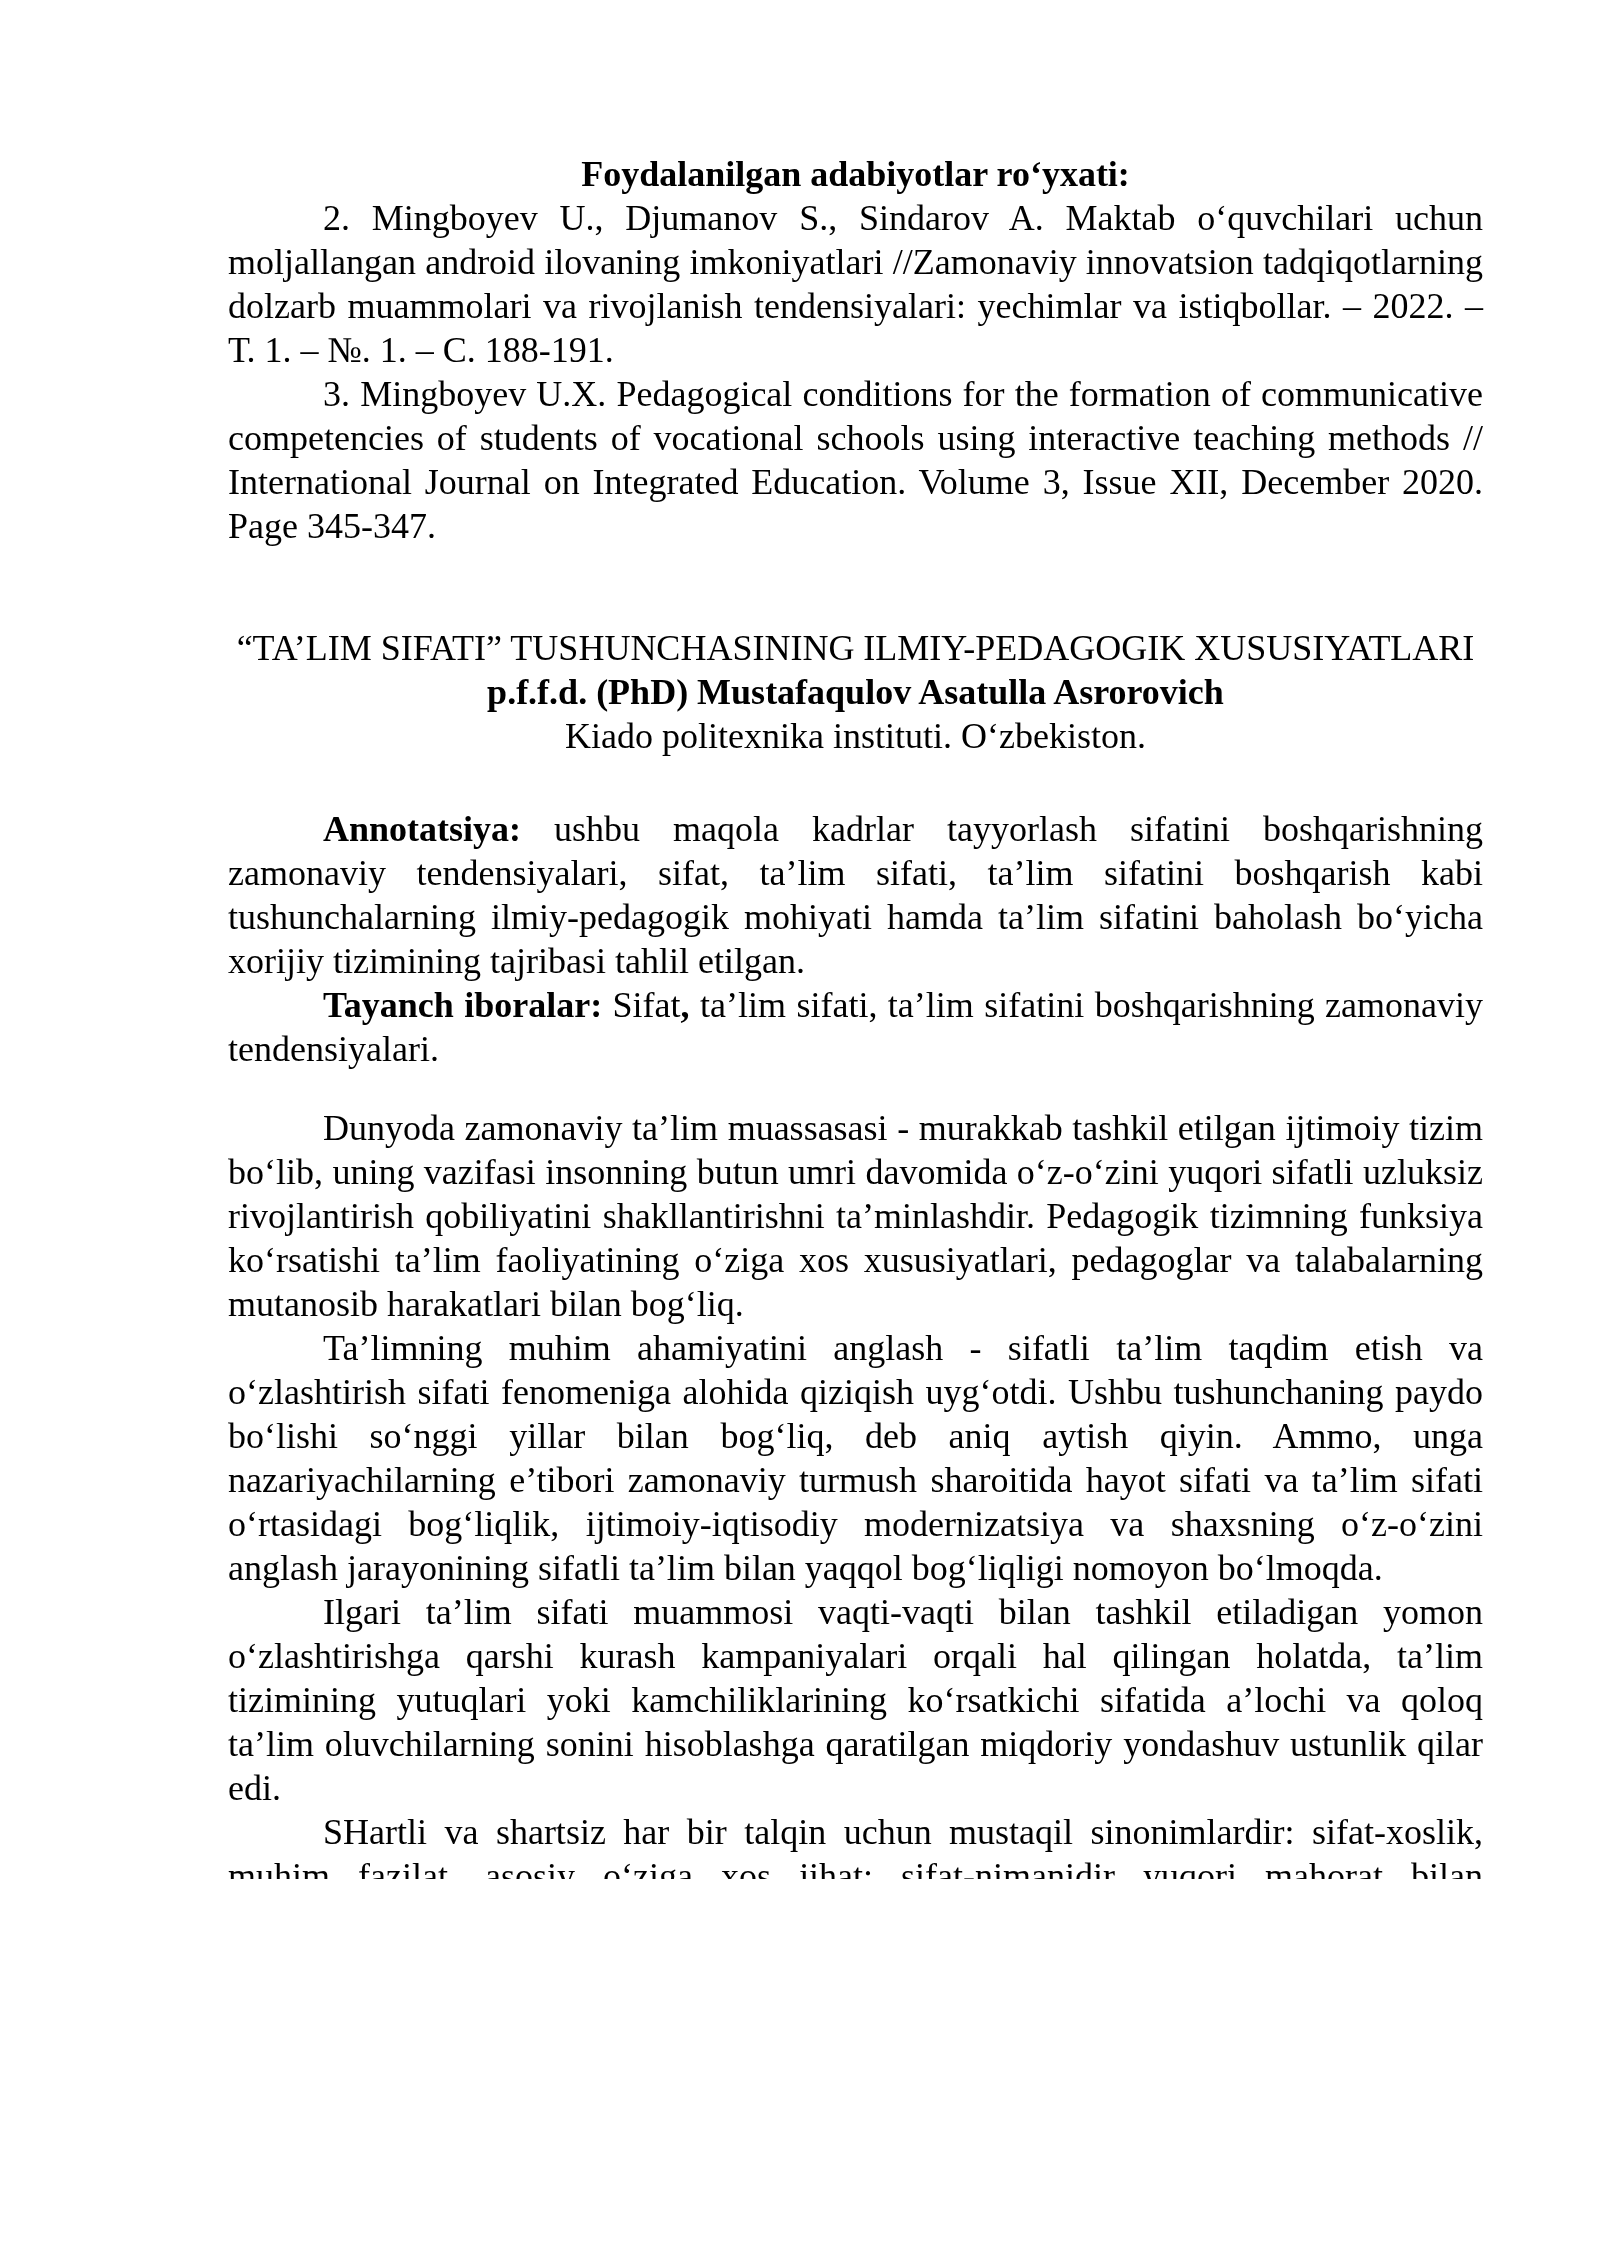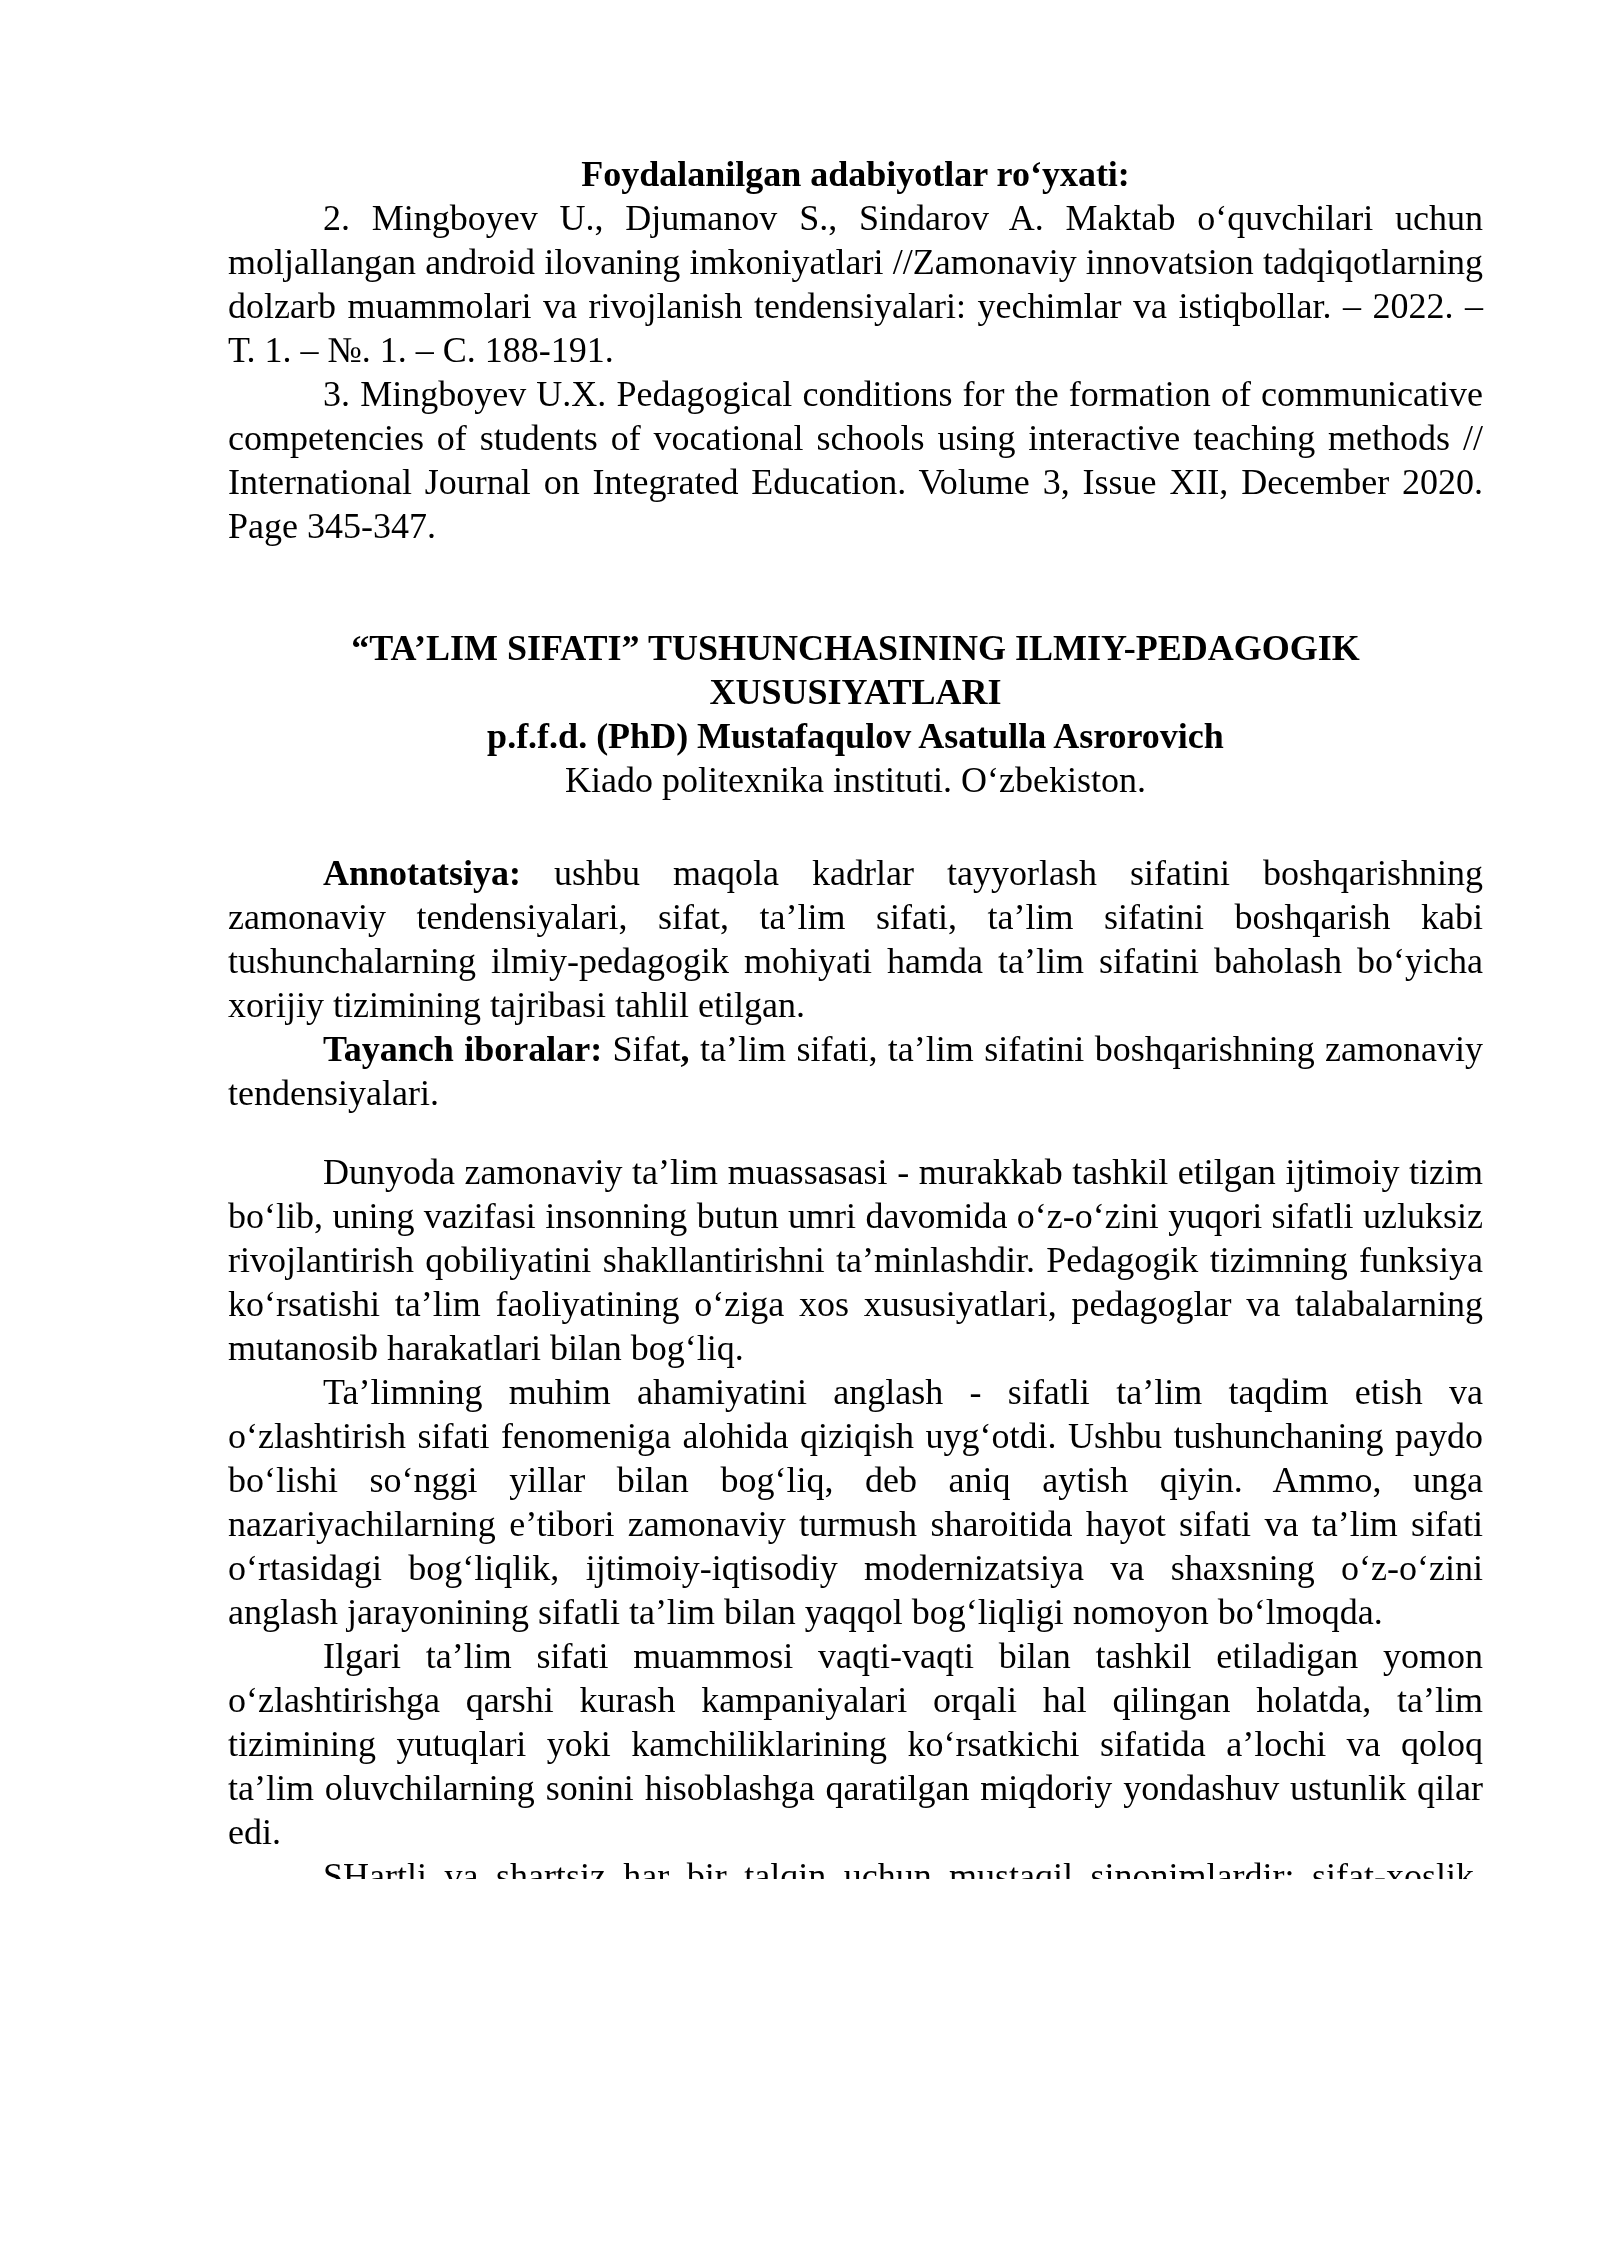--- a/index.html
+++ b/index.html
@@ -36,21 +36,21 @@
   }
   .bold {
     font-weight: bold;
     margin-top: 20px;
   }
   .refs-title {
     font-weight: bold;
   }
   .article-heading {
     margin-top: 78px !important;
-    font-weight: bold;
+    font-weight: normal;
   }
   .abstract-para {
     margin-top: 49px !important;
   }
   .body-first {
     margin-top: 35px !important;
   }
   .page-number {
     position: absolute;
     left: 228px;

